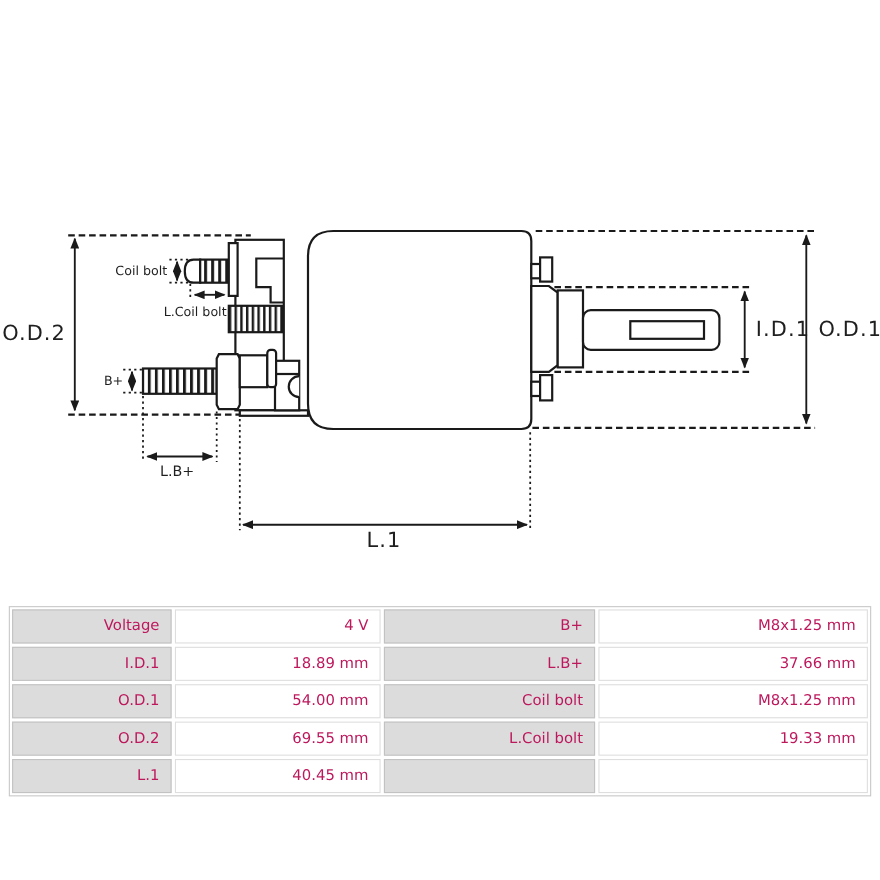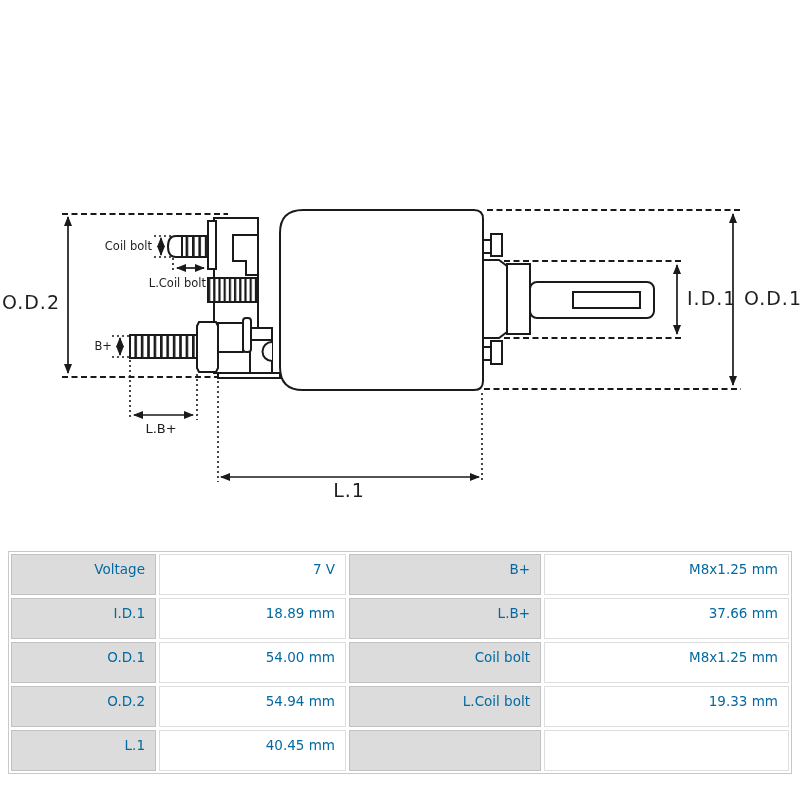--- a/index.html
+++ b/index.html
@@ -7,22 +7,22 @@
          font-family:"DejaVu Sans","Liberation Sans",sans-serif;}
   .diagram{position:absolute;left:0;top:0;}
   svg text{fill:#1f1f1f;}
   .dimlab{font-size:19px;letter-spacing:1px;}
   .dimlab-sm{font-size:11.5px;}
   .dimlab-md{font-size:13px;}
 
   .spec-table{position:absolute;left:8px;top:551px;width:778px;
       display:grid;grid-template-columns:145px 187px 192px 245px;gap:3px;
       padding:2px;border:1px solid #c8c8c8;background:#ffffff;}
-  .cell{box-sizing:border-box;height:41px;line-height:29px;font-size:13.5px;
-      color:#0369a1;text-align:right;padding-right:10px;overflow:hidden;}
+  .cell{box-sizing:border-box;height:31px;line-height:29px;font-size:13.5px;
+      color:#be185d;text-align:right;padding-right:10px;overflow:hidden;}
   .lab{background:#dcdcdc;border:1px solid #c2c2c2;}
   .val{background:#ffffff;border:1px solid #dedede;}
 </style>
 </head>
 <body>
 
 <div class="stage">
 
   <svg class="diagram" width="800" height="545" viewBox="0 0 800 545">
     <defs>
@@ -122,36 +122,36 @@
       <text class="dimlab" x="349" y="497" text-anchor="middle">L.1</text>
       <text class="dimlab-sm" x="152" y="250" text-anchor="end">Coil bolt</text>
       <text class="dimlab-sm" x="206" y="287" text-anchor="end">L.Coil bolt</text>
       <text class="dimlab-sm" x="112" y="350" text-anchor="end">B+</text>
       <text class="dimlab-md" x="161" y="433" text-anchor="middle">L.B+</text>
     </g>
   </svg>
 
   <div class="spec-table">
     <div class="cell lab">Voltage</div>
-    <div class="cell val">7 V</div>
+    <div class="cell val">4 V</div>
     <div class="cell lab">B+</div>
     <div class="cell val">M8x1.25 mm</div>
 
     <div class="cell lab">I.D.1</div>
     <div class="cell val">18.89 mm</div>
     <div class="cell lab">L.B+</div>
     <div class="cell val">37.66 mm</div>
 
     <div class="cell lab">O.D.1</div>
     <div class="cell val">54.00 mm</div>
     <div class="cell lab">Coil bolt</div>
     <div class="cell val">M8x1.25 mm</div>
 
     <div class="cell lab">O.D.2</div>
-    <div class="cell val">54.94 mm</div>
+    <div class="cell val">69.55 mm</div>
     <div class="cell lab">L.Coil bolt</div>
     <div class="cell val">19.33 mm</div>
 
     <div class="cell lab">L.1</div>
     <div class="cell val">40.45 mm</div>
     <div class="cell lab"></div>
     <div class="cell val"></div>
   </div>
 
 </div>

